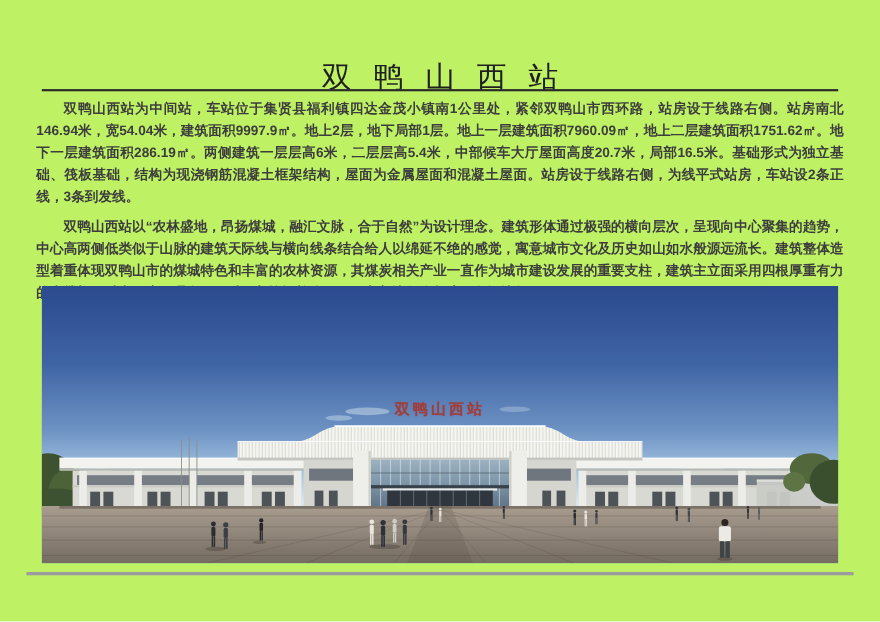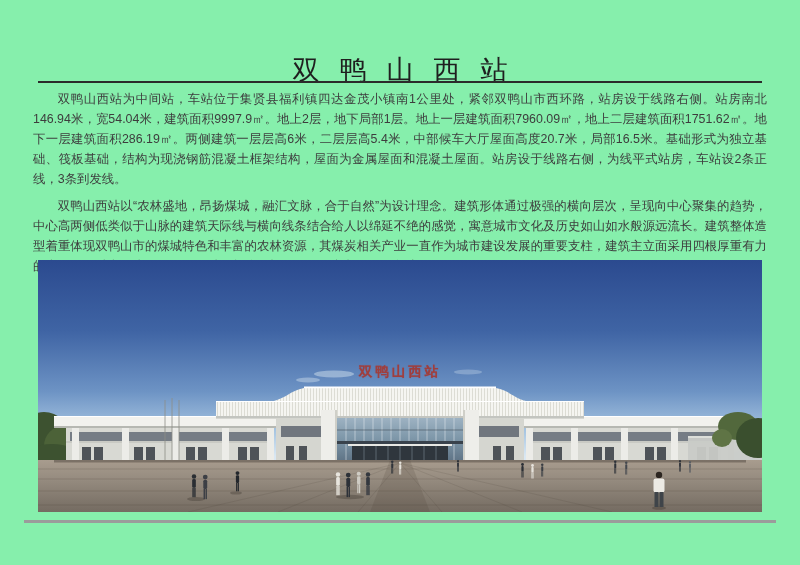--- a/index.html
+++ b/index.html
@@ -1,35 +1,35 @@
 <!DOCTYPE html>
 <html lang="zh" style="--title-color: #1f1f1f; --text-color: #3d3d3d; --title-rule-color: #2b2b2b; --footer-rule-color: #9b9b9b; --sign-red: #a8362e; --sky-top: #2b4a8f; --sky-horizon: #d9e7f2; --plaza-gray: #8d8277;"><head>
 <meta charset="utf-8">
 <style>
   html,body{margin:0;padding:0;background:#ffffff;}
   body{width:800px;height:565px;font-family:"Liberation Sans","DejaVu Sans",sans-serif;}
-  .page{position:relative;width:800px;height:565px;background:#86efac;overflow:hidden;}
+  .page{position:relative;width:800px;height:565px;background:#bef264;overflow:hidden;}
 
   .page-title{
     position:absolute;top:34px;left:0;width:100%;
     text-align:center;font-size:27px;font-weight:500;
     color:var(--title-color,#1f1f1f);
     letter-spacing:20px;text-indent:20px;line-height:36px;
   }
   .title-rule{
     position:absolute;top:81px;left:38px;width:724px;height:2px;
     background:var(--title-rule-color,#2b2b2b);
   }
 
   .article{
     position:absolute;top:89px;left:33px;width:734px;
     font-size:12.4px;line-height:20px;color:var(--text-color,#3d3d3d);
     text-align:justify;text-justify:inter-ideograph;
   }
-  .article p{margin:0 0 7px 0;text-indent:2em;}
+  .article p{margin:0 0 7px 0;text-indent:2em;font-weight:bold;}
 
   .photo{
     position:absolute;top:260px;left:38px;width:724px;height:252px;
     overflow:hidden;background:#6d93c4;
   }
   .photo svg{display:block;width:724px;height:252px;}
   .station-sign{
     position:absolute;top:103px;left:0;width:100%;
     text-align:center;font-size:13.5px;font-weight:bold;
     letter-spacing:3px;color:var(--sign-red,#a8362e);

